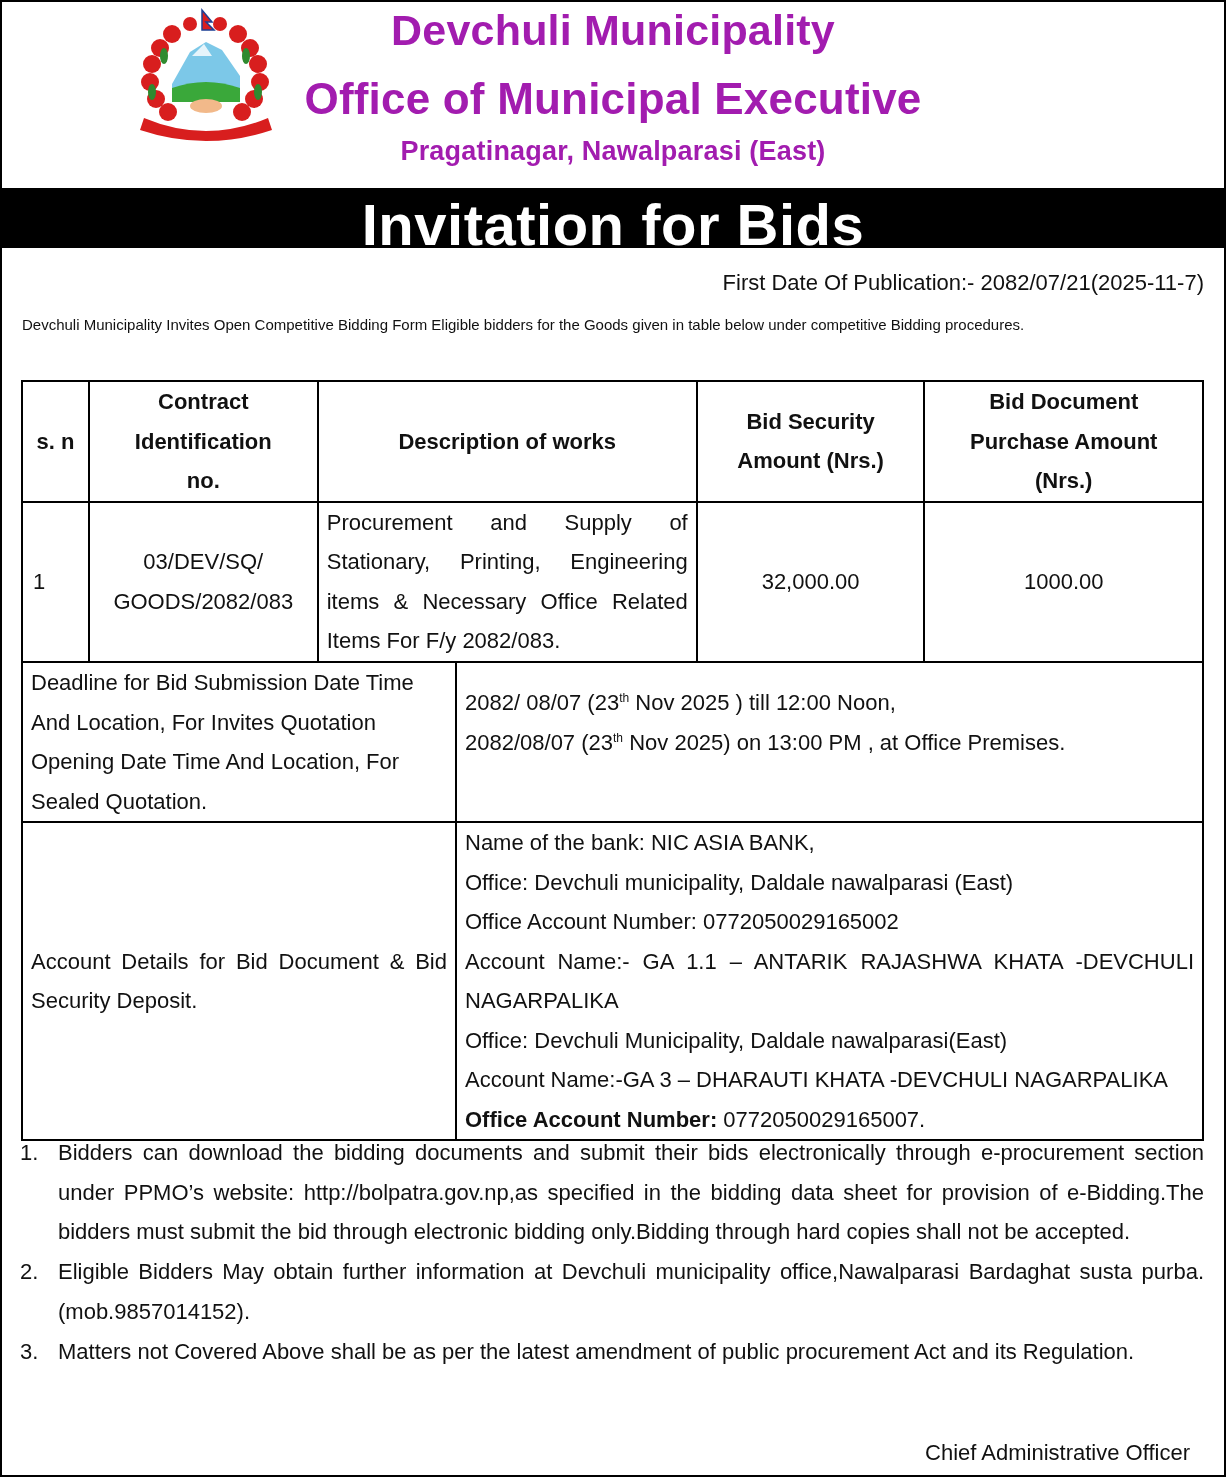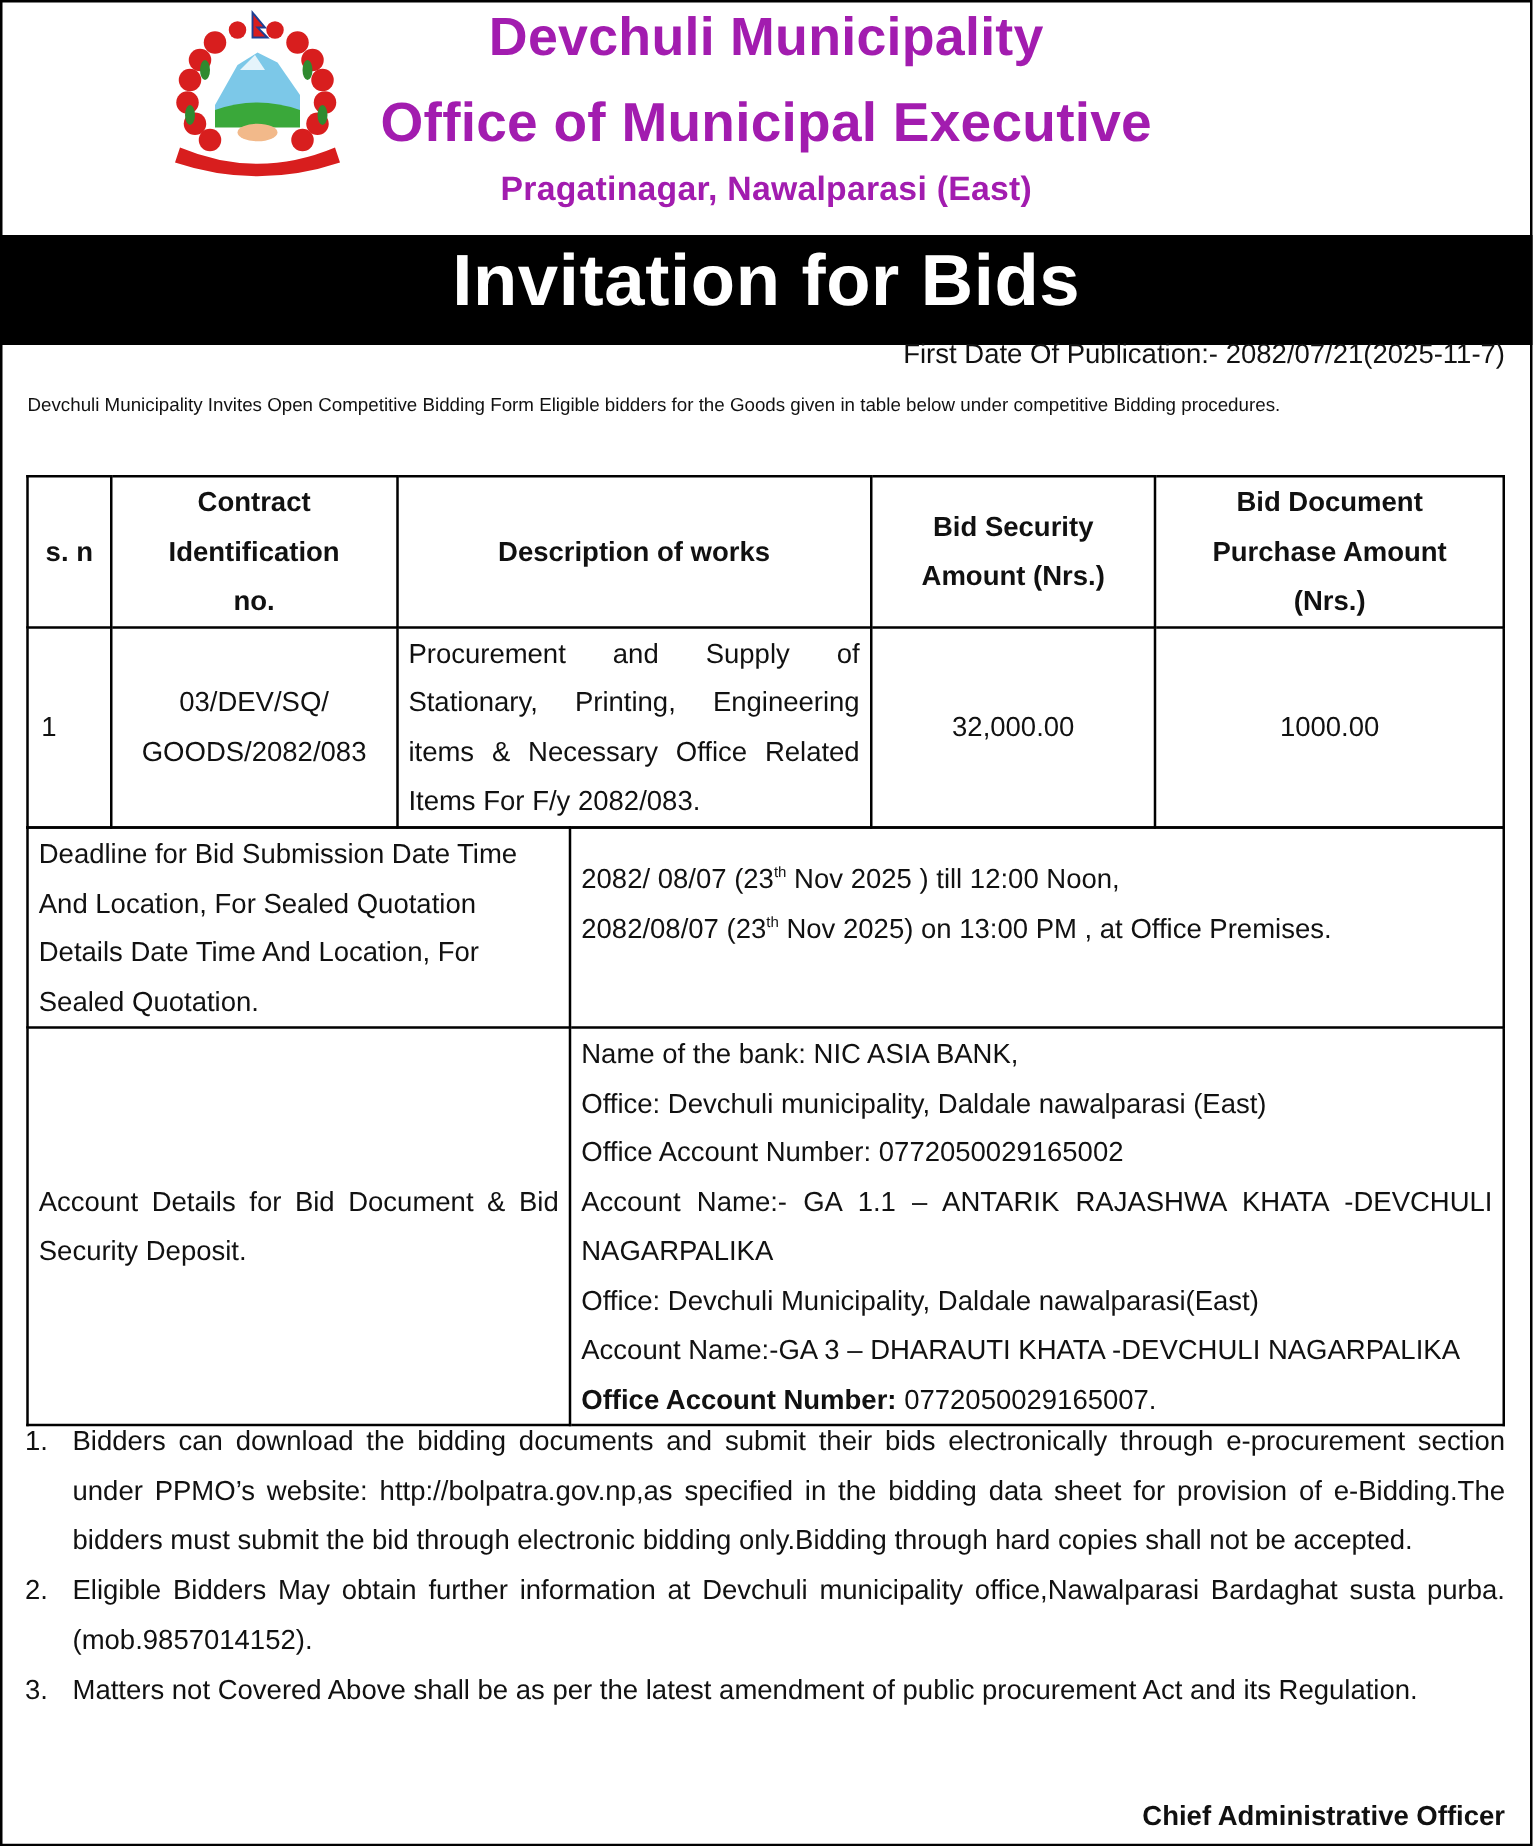--- a/index.html
+++ b/index.html
@@ -15,21 +15,21 @@
   .emblem { position: absolute; left: 132px; top: 6px; width: 148px; height: 138px; }
   .h-title {
     position: absolute; left: 0; width: 1226px; text-align: center;
     font-weight: bold; color: #a21caf; letter-spacing: 0.2px;
   }
   .t1 { top: 6px; font-size: 43px; left: 0; padding-left: 0; }
   .t1 { text-indent: 0; }
   .t2 { top: 74px; font-size: 44px; }
   .t3 { top: 136px; font-size: 27px; }
   .banner {
-    position: absolute; left: 0; top: 188px; width: 1226px; height: 88px;
+    position: absolute; left: 0; top: 188px; width: 1226px; height: 60px;
     background: #000; color: #fff; text-align: center;
     font-weight: bold; font-size: 58px; line-height: 74px; letter-spacing: 0.5px;
   }
   .pubdate {
     position: absolute; right: 22px; top: 270px; font-weight: normal; font-size: 22px;
   }
   .intro {
     position: absolute; left: 22px; top: 305px; width: 1182px; font-size: 15px;
     line-height: 40px; text-align: justify;
   }
@@ -43,21 +43,21 @@
   .t-info { left: 21px; top: 661px; width: 1183px; }
   .t-info td { padding: 0 8px; vertical-align: top; }
   .t-info td.label { width: 416px; }
   .t-info td.mid { vertical-align: middle; text-align: justify; text-align-last: left; }
   sup { font-size: 12px; line-height: 0; vertical-align: super; }
   .notes { position: absolute; left: 20px; top: 1133px; width: 1184px; font-size: 22px; line-height: 39.7px; }
   .note { display: flex; }
   .note .num { width: 38px; flex: none; }
   .note .txt { flex: 1; text-align: justify; }
   .note .txt.last-left { text-align-last: left; }
-  .signature { position: absolute; right: 22px; top: 1440px; font-weight: bold; font-size: 22px; }
+  .signature { position: absolute; right: 36px; top: 1440px; font-weight: normal; font-size: 22px; }
   .bold { font-weight: bold; }
 </style>
 </head>
 <body>
 
 <div class="frame"></div>
 
 <div class="header">
   <svg class="emblem" viewBox="0 0 148 138">
 
@@ -135,21 +135,21 @@
     <td class="desc">Procurement and Supply of Stationary, Printing, Engineering items &amp; Necessary Office Related Items For F/y 2082/083.</td>
     <td class="center">32,000.00</td>
     <td class="center">1000.00</td>
   </tr>
 </tbody>
   </table>
 
 <table class="t-info">
   <tbody>
       <tr style="height:156px">
-    <td class="label">Deadline for Bid Submission Date Time And Location, For Sealed Quotation Details Date Time And Location, For Sealed Quotation.</td>
+    <td class="label">Deadline for Bid Submission Date Time And Location, For Invites Quotation Opening Date Time And Location, For Sealed Quotation.</td>
     <td style="padding-top:20px">
       <div>
         <span>2082/ 08/07 (23</span><sup>th</sup><span> Nov 2025 ) till 12:00 Noon,</span>
       </div>
       <div>
         <span>2082/08/07 (23</span><sup>th</sup><span> Nov 2025) on 13:00 PM , at Office Premises.</span>
       </div>
     </td>
   </tr>
   <tr style="height:314px">

